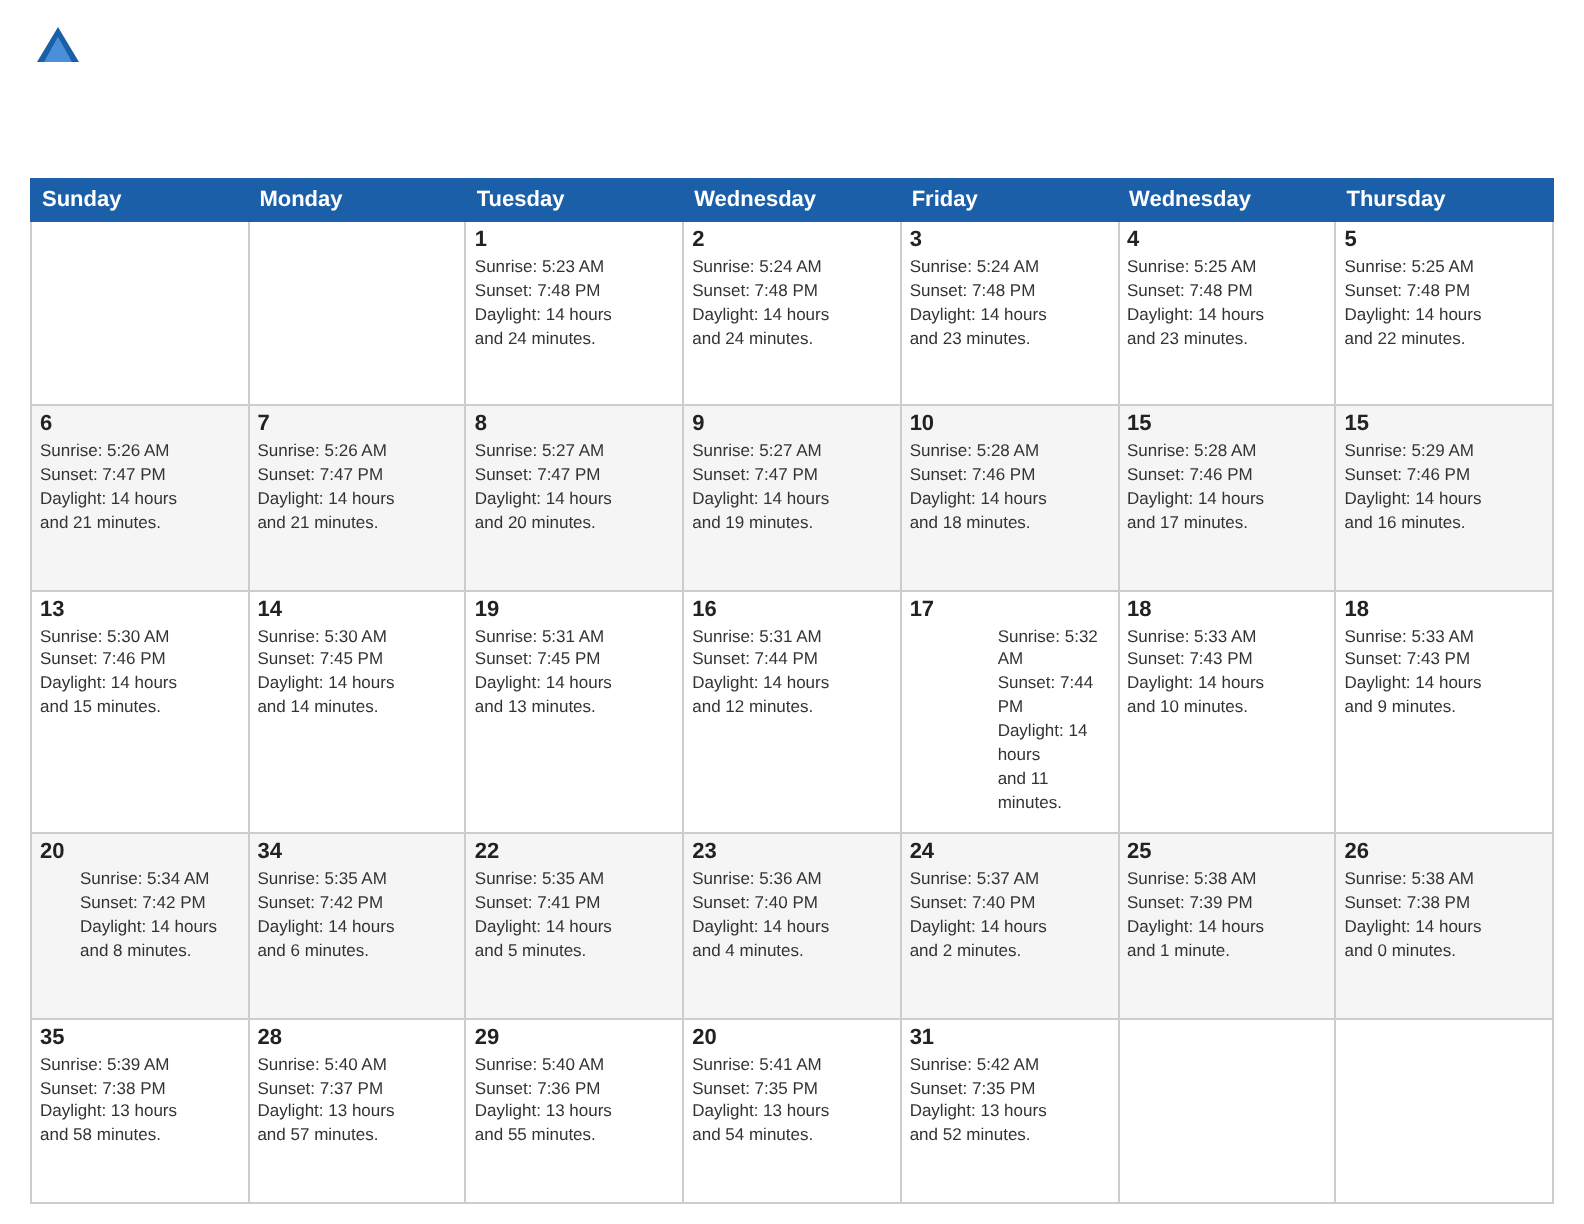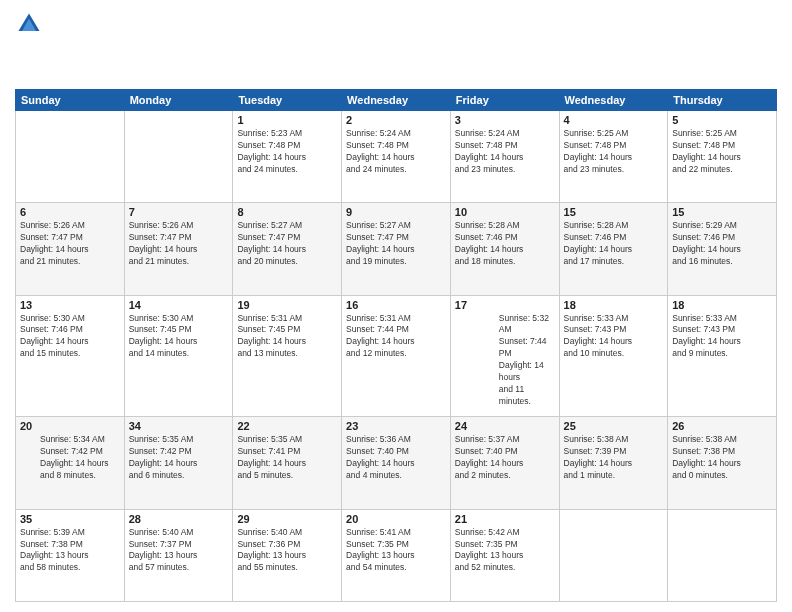--- a/index.html
+++ b/index.html
@@ -344,21 +344,21 @@
 and 55 minutes.</div>
           </td>
           <td>
             <span class="day-num">20</span>
             <div class="day-info" style="white-space: pre-line;">Sunrise: 5:41 AM
 Sunset: 7:35 PM
 Daylight: 13 hours
 and 54 minutes.</div>
           </td>
           <td>
-            <span class="day-num">21</span>
+            <span class="day-num">31</span>
             <div class="day-info" style="white-space: pre-line;">Sunrise: 5:42 AM
 Sunset: 7:35 PM
 Daylight: 13 hours
 and 52 minutes.</div>
           </td>
           <td class="empty"></td>
           <td class="empty"></td>
         </tr>
       </tbody>
   </table>

